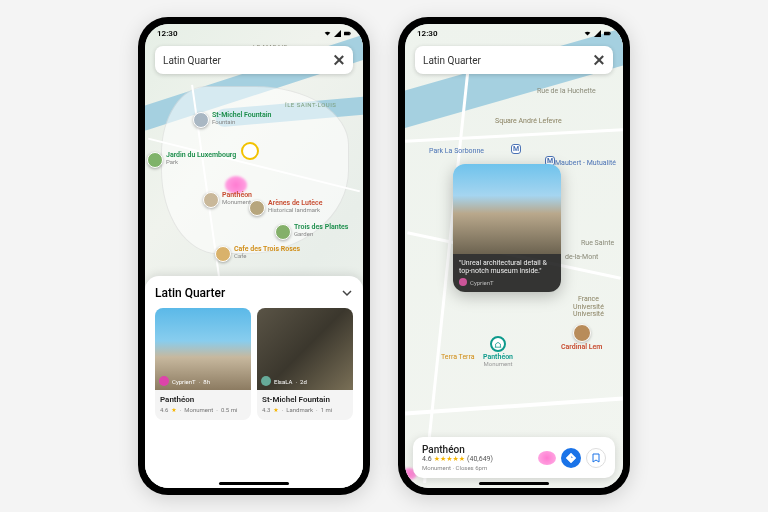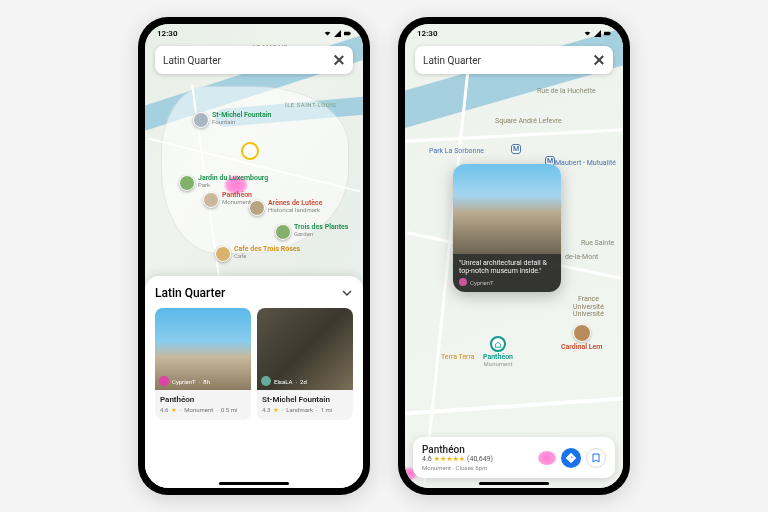--- a/index.html
+++ b/index.html
@@ -161,21 +161,21 @@
       <div class="circ-y" style="left:96px; top:118px;"></div>
       <div class="blob-pink" style="left:80px; top:152px;"></div>
 
       <div class="poi green" style="left:48px; top:88px;">
         <div class="photo" style="background:#a9b7c3;"></div>
         <div>
             <div class="ttl">St-Michel Fountain</div>
             <div class="sub">Fountain</div>
           </div>
       </div>
-      <div class="poi green" style="left:34px; top:128px;margin-top:23px;">
+      <div class="poi green" style="left:2px; top:128px;">
         <div class="photo" style="background:#7fb36a;"></div>
         <div>
             <div class="ttl">Jardin du Luxembourg</div>
             <div class="sub">Park</div>
           </div>
       </div>
       <div class="poi red" style="left:58px; top:168px;">
         <div class="photo" style="background:#c9b89a;"></div>
         <div>
             <div class="ttl">Panthéon</div>

